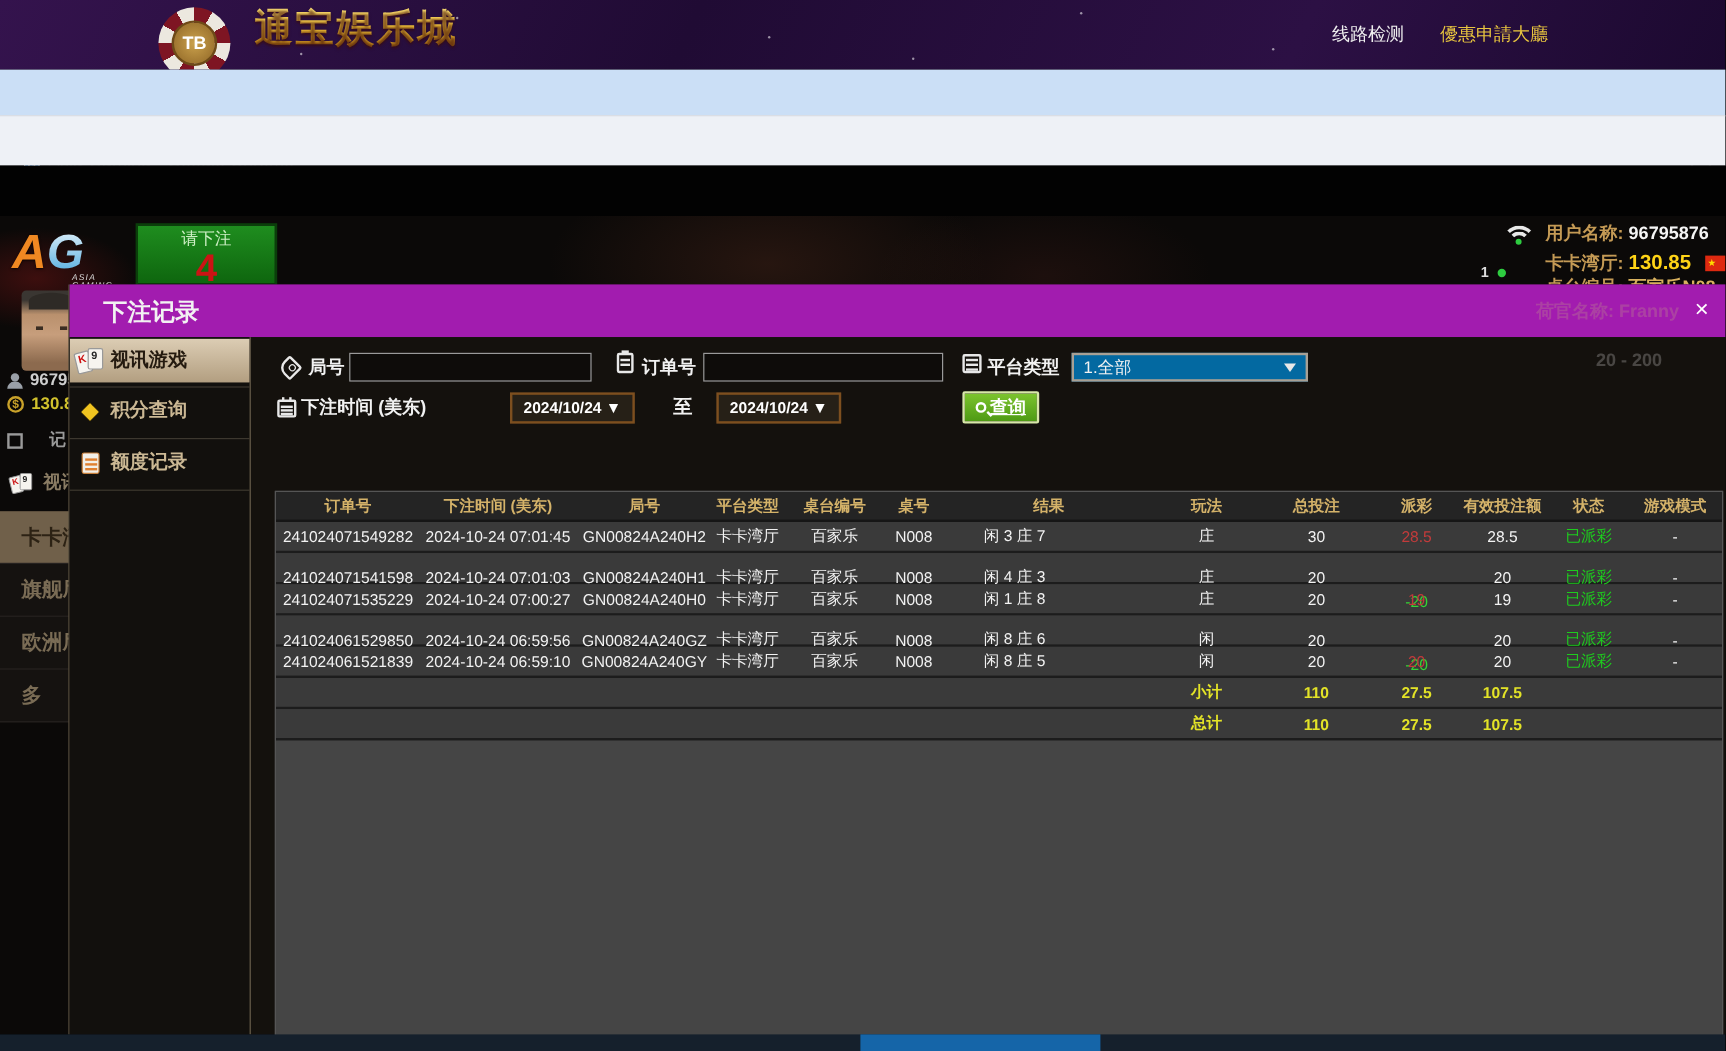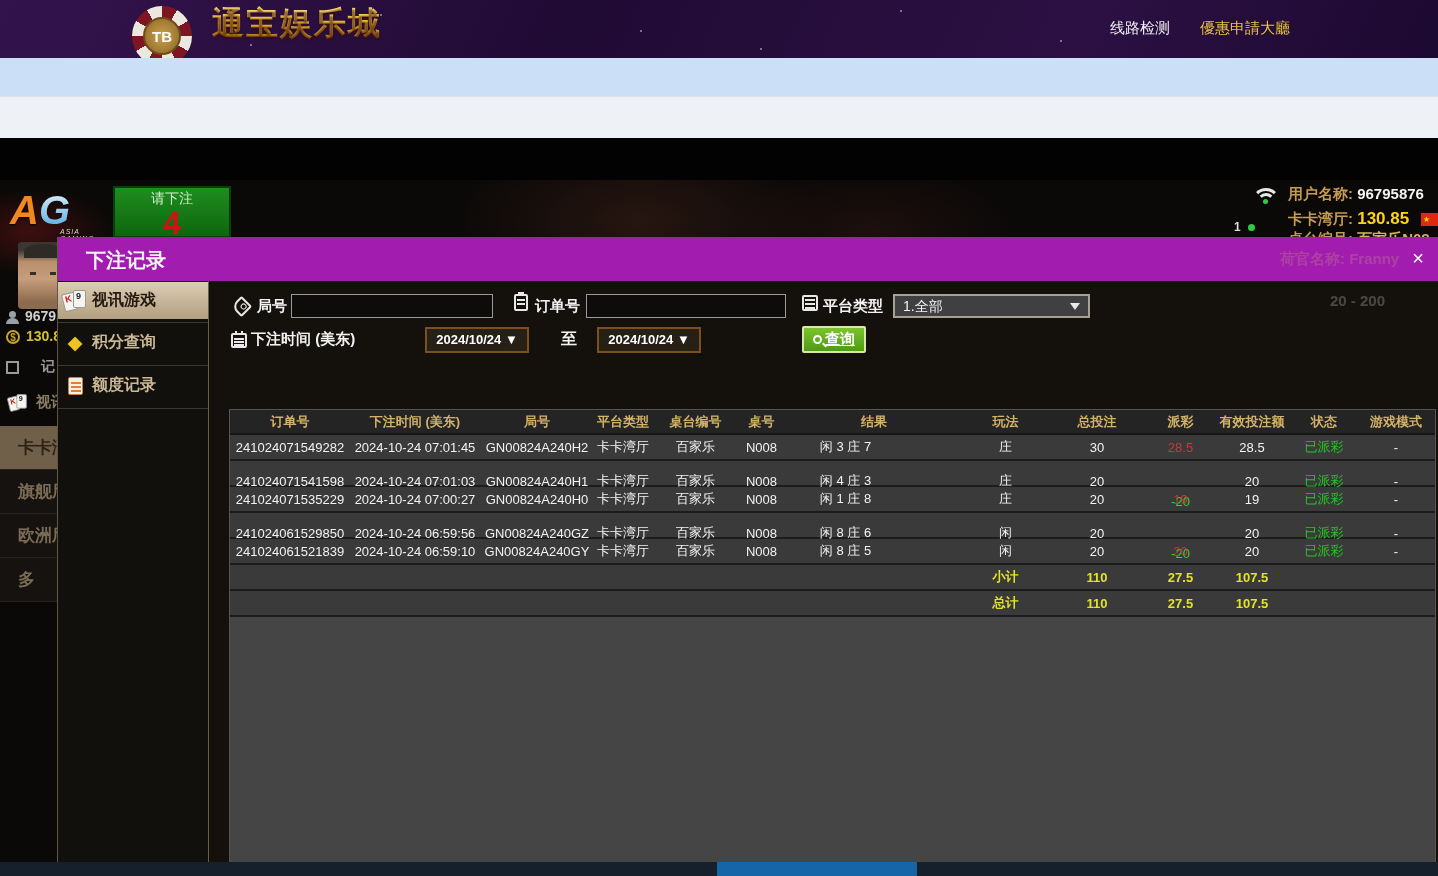--- a/index.html
+++ b/index.html
@@ -140,21 +140,21 @@
   .list-ico { width:16px; height:16px; border:2px solid #e8e8e8; border-radius:2px; }
   .list-ico:before { content:""; position:absolute; left:1px; top:2px; width:10px; height:2px; background:#e8e8e8;
     box-shadow:0 4px 0 #e8e8e8, 0 8px 0 #e8e8e8; }
   .cal-ico { width:16px; height:15px; border:2px solid #e8e8e8; border-radius:2px; }
   .cal-ico:before { content:""; position:absolute; left:2px; top:-4px; width:2px; height:3px; background:#e8e8e8; box-shadow:6px 0 0 #e8e8e8; }
   .cal-ico:after { content:""; position:absolute; left:1px; top:3px; width:10px; height:1.5px; background:#e8e8e8;
     box-shadow:0 3px 0 #e8e8e8, 0 6px 0 #e8e8e8; }
   .flabel { position:absolute; color:#f2f2f2; font-size:15px; font-weight:bold; white-space:nowrap; }
   .finput { position:absolute; height:24px; background:#0e0c0a; border:1px solid #9a9a9a; color:#ddd;
     font-size:13px; padding:0 6px; }
-  #plat-select { position:absolute; width:197px; height:24px; background:#404040; border:2px solid #a8a094;
+  #plat-select { position:absolute; width:197px; height:24px; background:#0369a1; border:2px solid #a8a094;
     color:#f2f2f2; font-size:14px; line-height:20px; padding-left:8px; cursor:pointer; }
   #plat-select .arr { position:absolute; right:8px; top:7px; width:0; height:0;
     border:5px solid transparent; border-top:7px solid #e8e8e8; }
   .datebox { position:absolute; width:104px; height:26px; background:#262017; border:2px solid #7d4f1f;
     color:#fff; font-size:13px; font-weight:bold; text-align:center; line-height:22px; cursor:pointer; }
   #search-btn { position:absolute; width:64px; height:27px; background:linear-gradient(#7cc42e,#4e9a14);
     border:2px solid #d8e8a8; border-radius:2px; color:#fff; font-size:15px; font-weight:bold;
     display:flex; align-items:center; justify-content:center; gap:3px; cursor:pointer;text-decoration:underline; }
   .mag { width:9px; height:9px; border:2px solid #fff; border-radius:50%; position:relative; }
   .mag:after { content:""; position:absolute; left:7px; top:7px; width:5px; height:2px; background:#fff; transform:rotate(45deg); }

